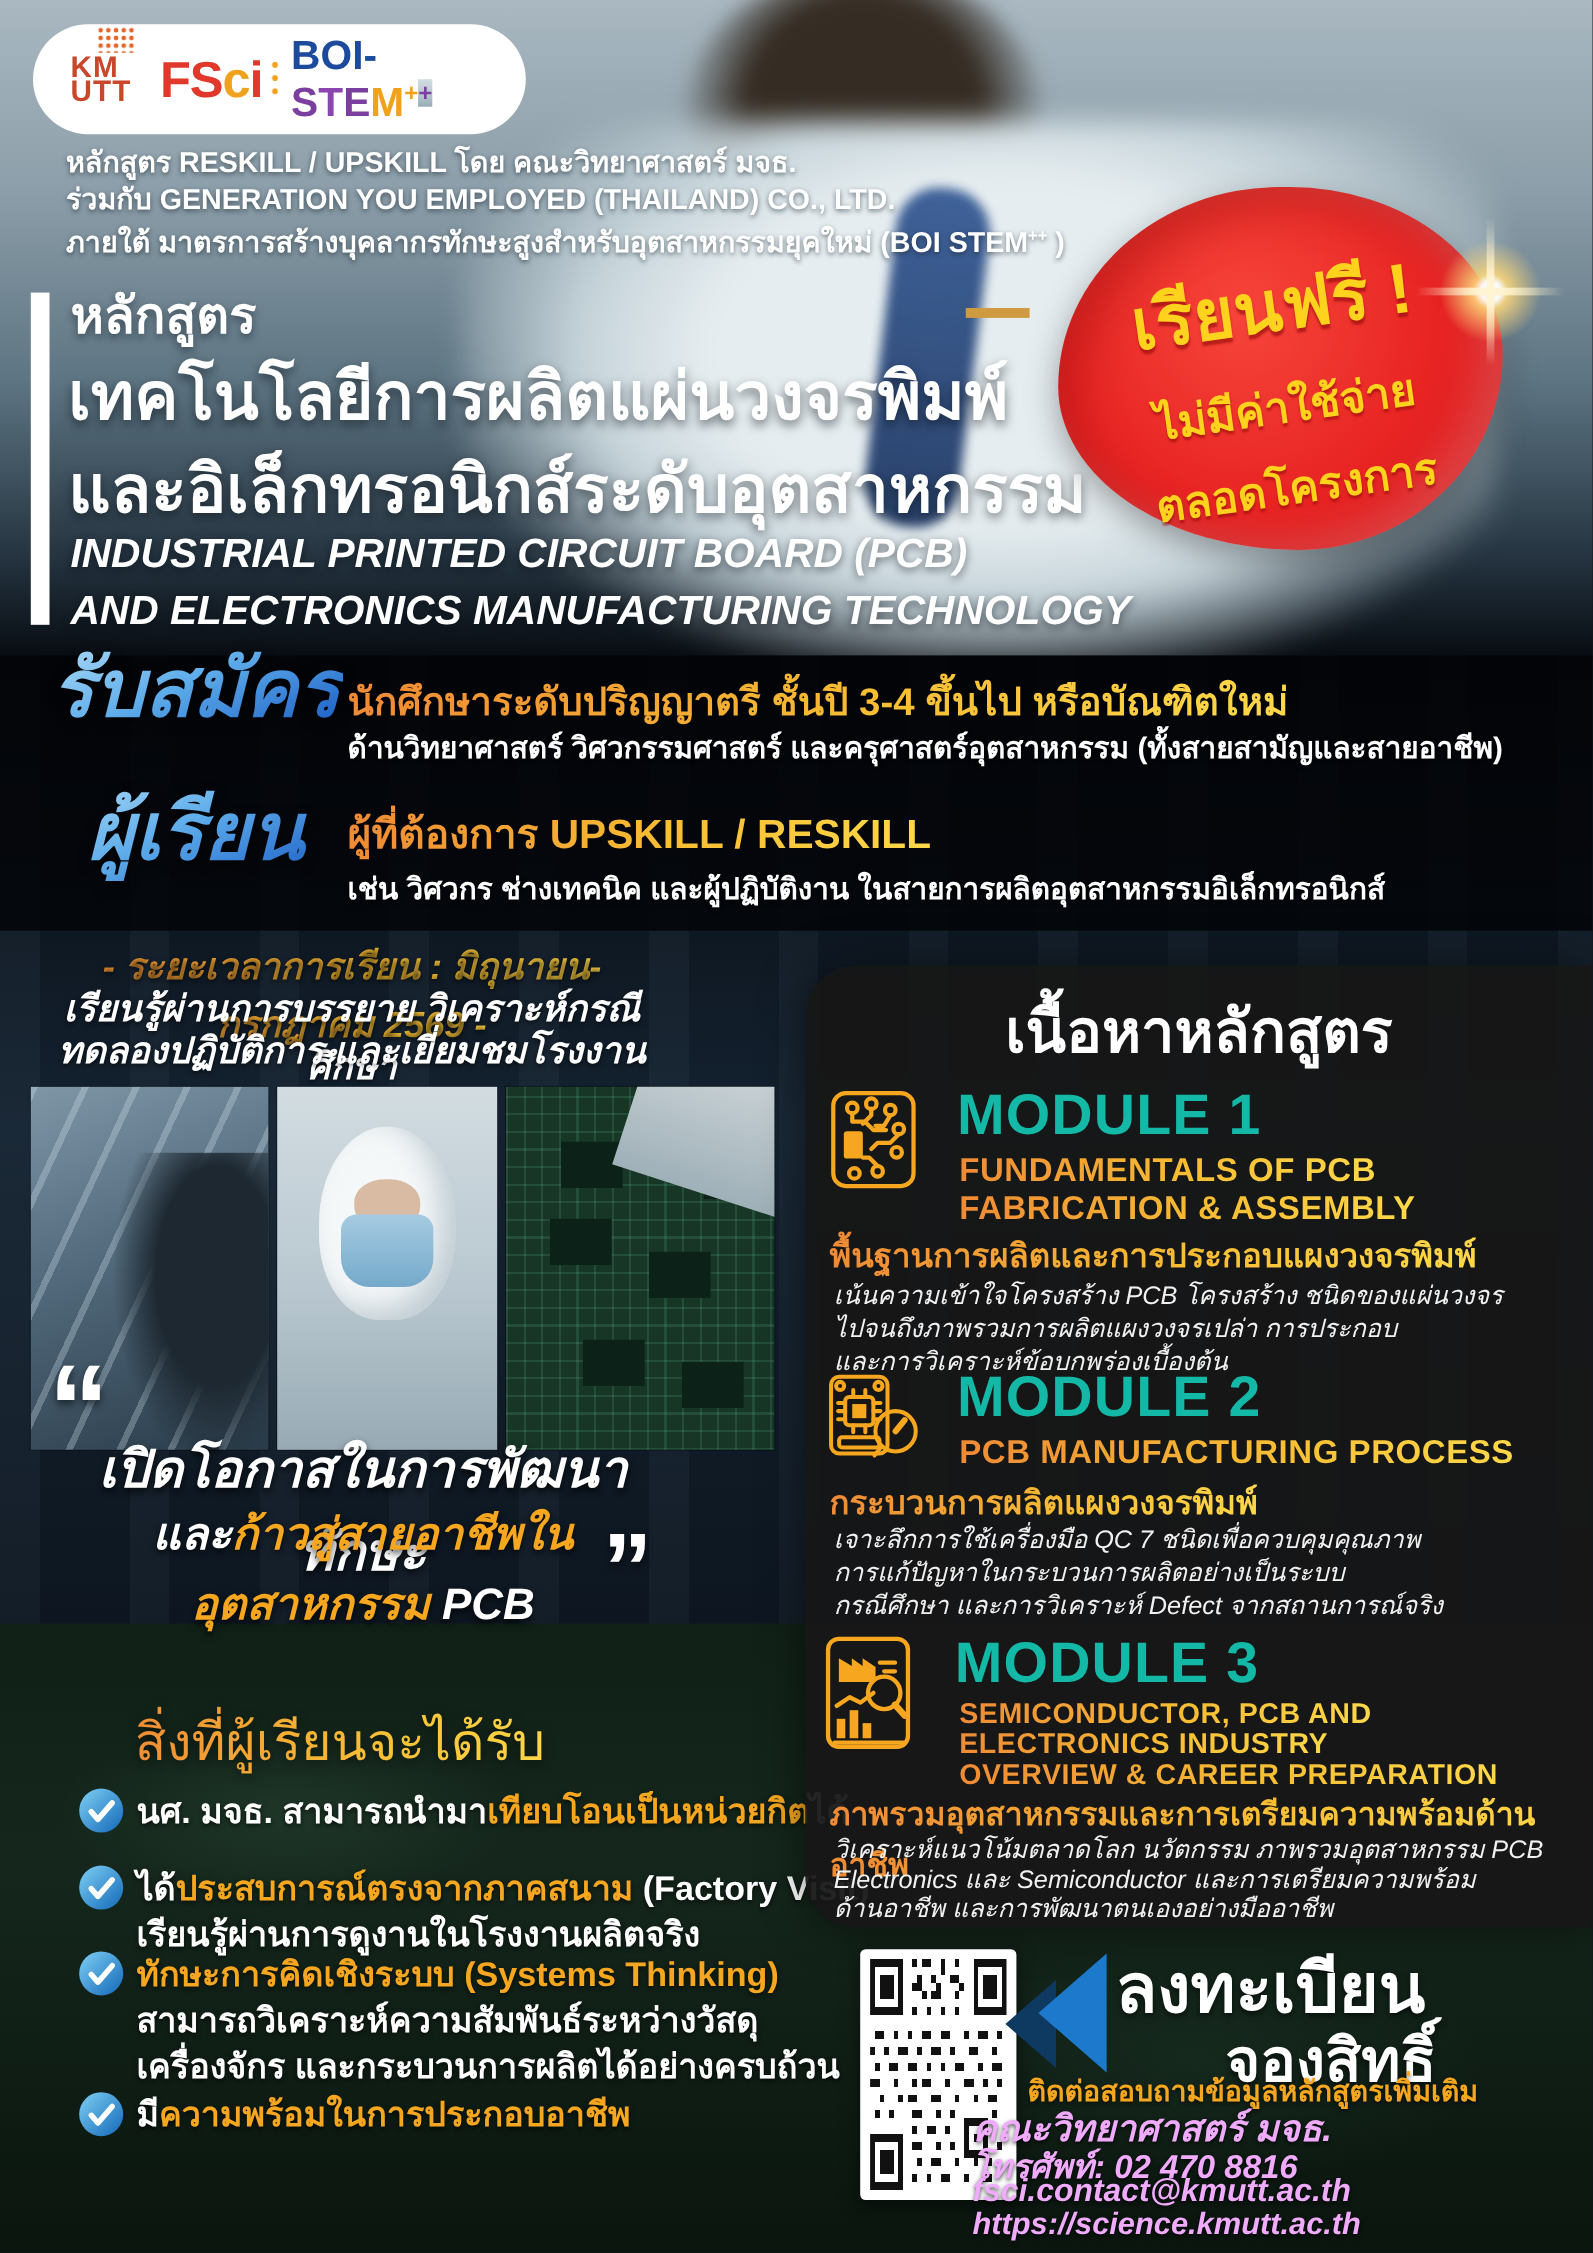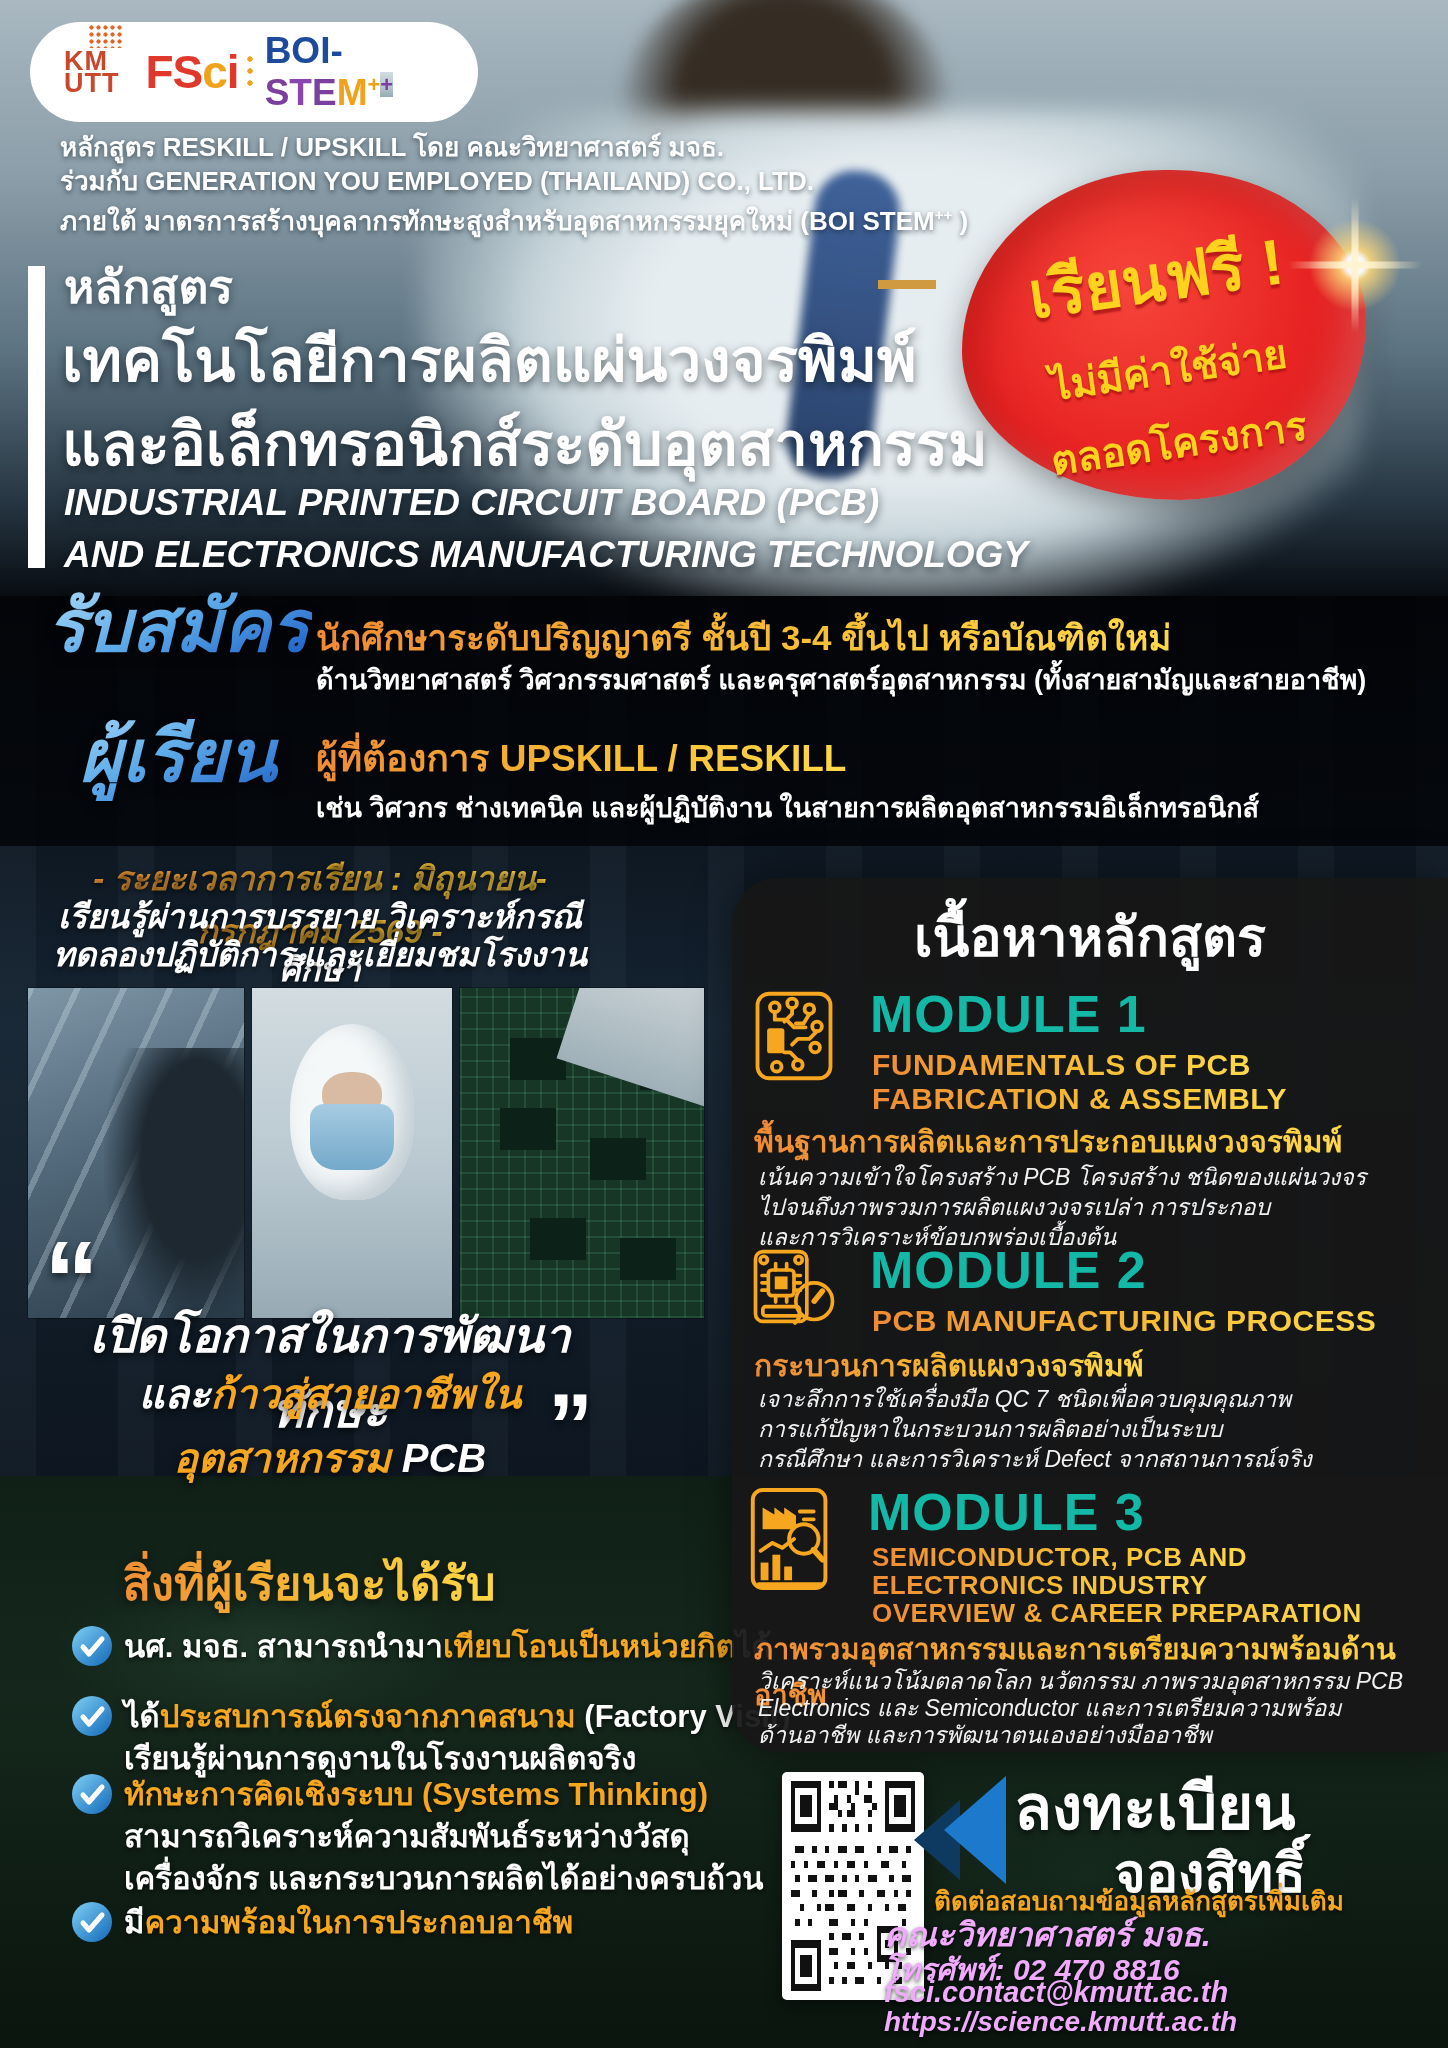--- a/index.html
+++ b/index.html
@@ -96,21 +96,21 @@
                repeating-linear-gradient(90deg,rgba(100,200,150,.16) 0 2px,transparent 2px 16px);}
   .p3 .chip{position:absolute;left:40px;top:120px;width:56px;height:42px;background:#0c2118;
     box-shadow:90px 30px 0 #0c2118,30px 110px 0 #0c2118,120px 130px 0 #0c2118,140px -60px 0 #0c2118,10px -70px 0 #0c2118;}
   .p3::after{content:"";position:absolute;right:-40px;top:-40px;width:170px;height:140px;transform:rotate(18deg);
     background:linear-gradient(180deg,#d3dadd,#9fb0b8);}
   
   .q-mark{color:#fff;font-weight:bold;line-height:.8;text-shadow:0 4px 8px rgba(0,0,0,.6);}
   .q-line{font-weight:bold;font-style:italic;color:#fff;text-align:center;text-shadow:0 3px 7px rgba(0,0,0,.75);}
   .q-org{color:#f6a71f;}
   
-  .ben-title{font-size:47px;font-weight:bold;text-align:center;filter:drop-shadow(0 3px 5px rgba(0,0,0,.55));}
+  .ben-title{font-size:47px;font-weight:normal;text-align:center;filter:drop-shadow(0 3px 5px rgba(0,0,0,.55));}
   .ben-line{font-size:31px;font-weight:bold;color:#fff;text-shadow:0 2px 5px rgba(0,0,0,.65);line-height:42px;}
   .ben-org{color:#f6a71f;}
   .check{width:44px;height:44px;}
   
   .panel{left:732px;top:878px;width:716px;height:874px;background:rgba(22,22,22,.94);
     border-radius:46px 0 0 46px;box-shadow:0 0 40px rgba(0,0,0,.5);}
   .panel-title{left:0;top:16px;width:100%;text-align:center;font-size:54px;font-weight:bold;color:#fff;}
   .mod-name{font-size:52px;font-weight:bold;color:#14b8a6;letter-spacing:1px;}
   .mod-sub{font-size:30px;font-weight:bold;letter-spacing:.5px;}
   .mod-sub3{font-size:26px;font-weight:bold;letter-spacing:.5px;}

